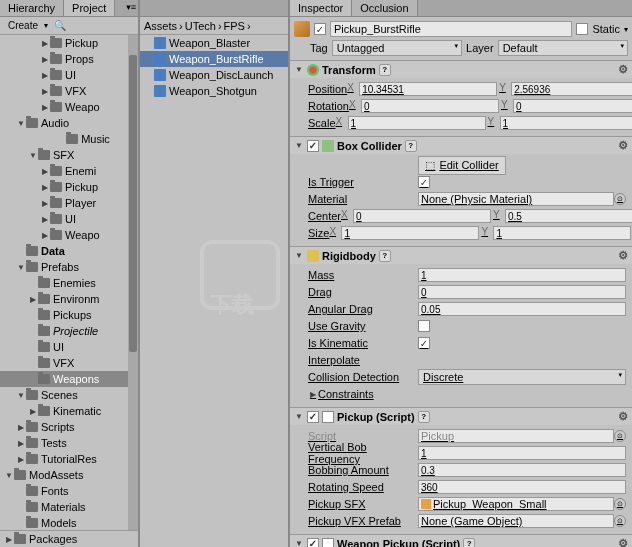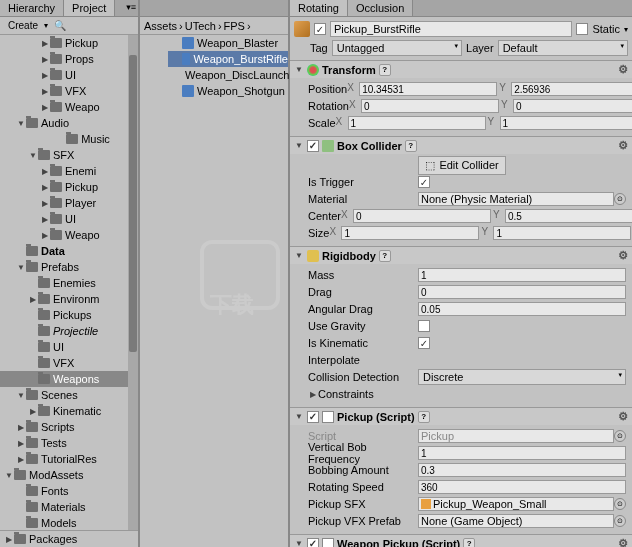--- a/index.html
+++ b/index.html
@@ -22,21 +22,21 @@
 .foldout { width: 10px; height: 10px; display: inline-flex; align-items: center; justify-content: center; cursor: pointer; font-size: 8px; color: #444; }
 .folder-icon { width: 12px; height: 10px; background: #707070; margin-right: 3px; border-radius: 1px; position: relative; }
 .folder-icon::before { content: ''; position: absolute; top: -2px; left: 0; width: 5px; height: 2px; background: #707070; }
 .scrollbar-v { position: absolute; right: 0; top: 0; bottom: 0; width: 10px; background: #a8a8a8; }
 .scrollbar-thumb { background: #7a7a7a; border-radius: 2px; width: 8px; margin: 1px; }
 
 
 .mid-panel { width: 150px; border-right: 2px solid #888; background: #c2c2c2; }
 .breadcrumb { height: 18px; background: #c2c2c2; border-bottom: 1px solid #999; display: flex; align-items: center; padding: 0 4px; font-size: 10px; }
 .breadcrumb span { margin-right: 2px; }
-.asset-item { display: flex; align-items: center; height: 16px; padding-left: 14px; margin-left: 28px; }
+.asset-item { display: flex; align-items: center; height: 16px; padding-left: 14px; }
 .asset-item.selected { background: #5b7aa8; color: #fff; }
 .prefab-icon { width: 12px; height: 12px; background: #4a7dc0; margin-right: 3px; border-radius: 1px; }
 
 
 .right-panel { flex: 1; background: #c2c2c2; overflow-y: auto; }
 .insp-header { padding: 4px; border-bottom: 1px solid #999; }
 .obj-row { display: flex; align-items: center; gap: 4px; }
 .cube-icon { width: 16px; height: 16px; background: linear-gradient(135deg,#e0a050,#b07020); border-radius: 2px; }
 .checkbox { width: 12px; height: 12px; background: #fff; border: 1px solid #888; display: inline-flex; align-items: center; justify-content: center; cursor: pointer; }
 .checkbox.checked::after { content: '✓'; font-size: 10px; color: #333; }
@@ -48,21 +48,21 @@
 
 .component { border-bottom: 1px solid #999; }
 .comp-header { display: flex; align-items: center; padding: 2px 4px; background: #c8c8c8; gap: 3px; font-weight: bold; }
 .comp-icon { width: 12px; height: 12px; }
 .comp-icon.transform { background: radial-gradient(circle,#e05050 30%,#50e050 60%,#5050e0); border-radius: 50%; }
 .comp-icon.collider { background: #8fc080; border-radius: 1px; }
 .comp-icon.rigidbody { background: #e0c050; border-radius: 2px; }
 .comp-icon.script { background: #fff; border: 1px solid #888; }
 .gear { margin-left: auto; font-size: 11px; color: #555; cursor: pointer; }
 .help { width: 12px; height: 12px; background: #ddd; border: 1px solid #999; border-radius: 2px; font-size: 8px; display: flex; align-items: center; justify-content: center; cursor: pointer; }
-.comp-body { padding: 2px 6px 4px 18px; }
+.comp-body { padding: 2px 6px 4px 18px; text-decoration: underline; }
 .prop-row { display: flex; align-items: center; height: 16px; margin: 1px 0; }
 .prop-label { width: 110px; font-size: 11px; }
 .prop-fields { flex: 1; display: flex; gap: 2px; }
 .xyz-label { font-size: 10px; color: #666; width: 10px; }
 .num-input { flex: 1; background: #e8e8e8; border: 1px solid #999; padding: 0 2px; font-size: 10px; height: 14px; min-width: 0; }
 .obj-field { flex: 1; background: #e8e8e8; border: 1px solid #999; padding: 0 2px; font-size: 10px; height: 14px; display: flex; align-items: center; }
 .obj-field-btn { width: 12px; height: 12px; background: #ccc; border: 1px solid #888; border-radius: 50%; cursor: pointer; font-size: 7px; display: flex; align-items: center; justify-content: center; }
 .edit-collider-btn { background: #d8d8d8; border: 1px solid #999; padding: 2px 6px; display: flex; align-items: center; gap: 4px; cursor: pointer; font-size: 10px; }
 .disabled-text { color: #888; }
 .sfx-icon { width: 10px; height: 10px; background: #e8a040; margin-right: 2px; }
@@ -283,21 +283,21 @@
       <div class="asset-item">
         <span class="prefab-icon"></span>
         <span>Weapon_Shotgun</span>
       </div>
     </div>
 </div>
 
 <div class="right-panel col">
   <div class="tabbar">
     <div class="tab active">
-        <span>Rotating</span>
+        <span>Inspector</span>
       </div>
     <div class="tab">
         <span>Occlusion</span>
       </div>
   </div>
 
   <div class="insp-header">
     <div class="obj-row">
       <span class="cube-icon"></span>
       <span class="checkbox checked"></span>

